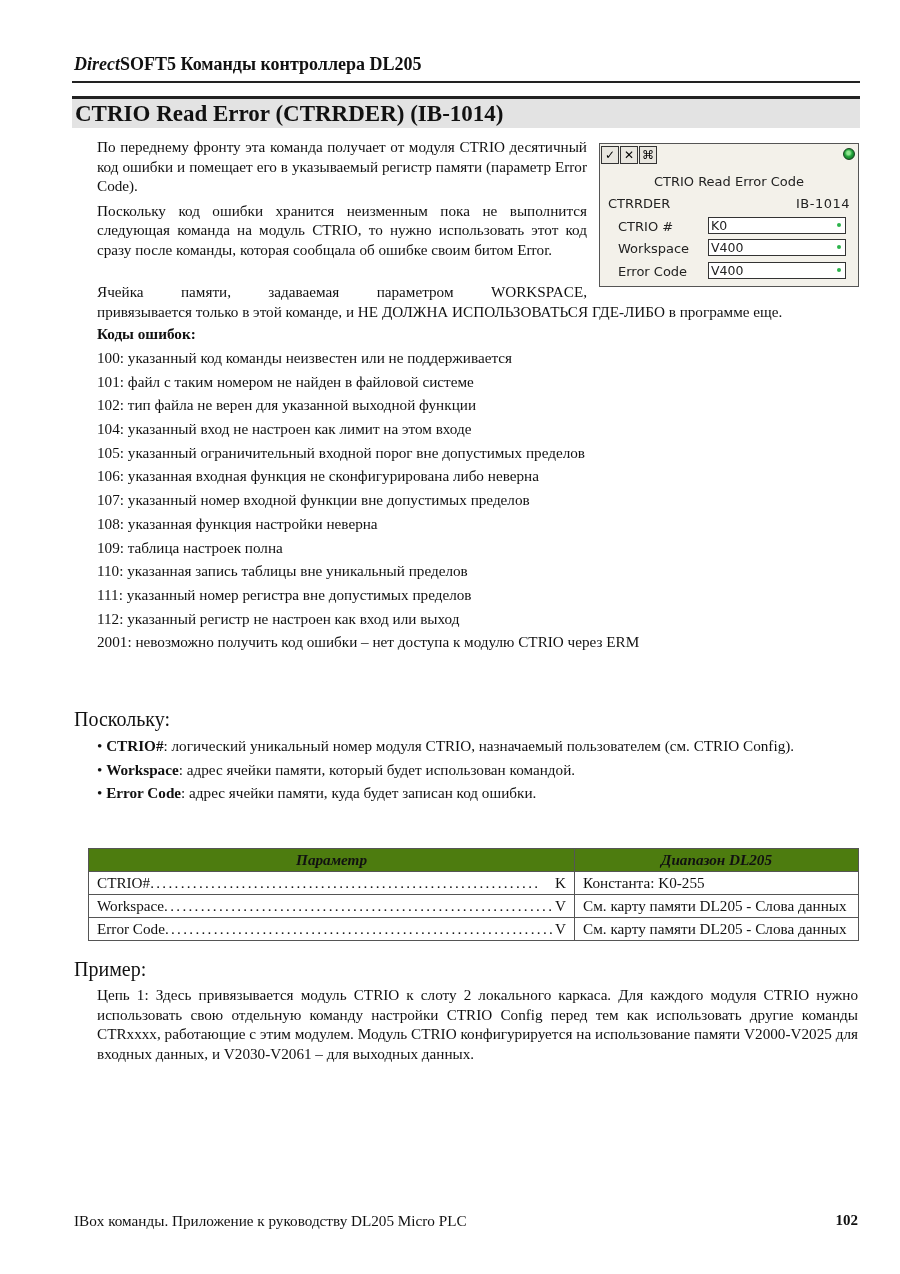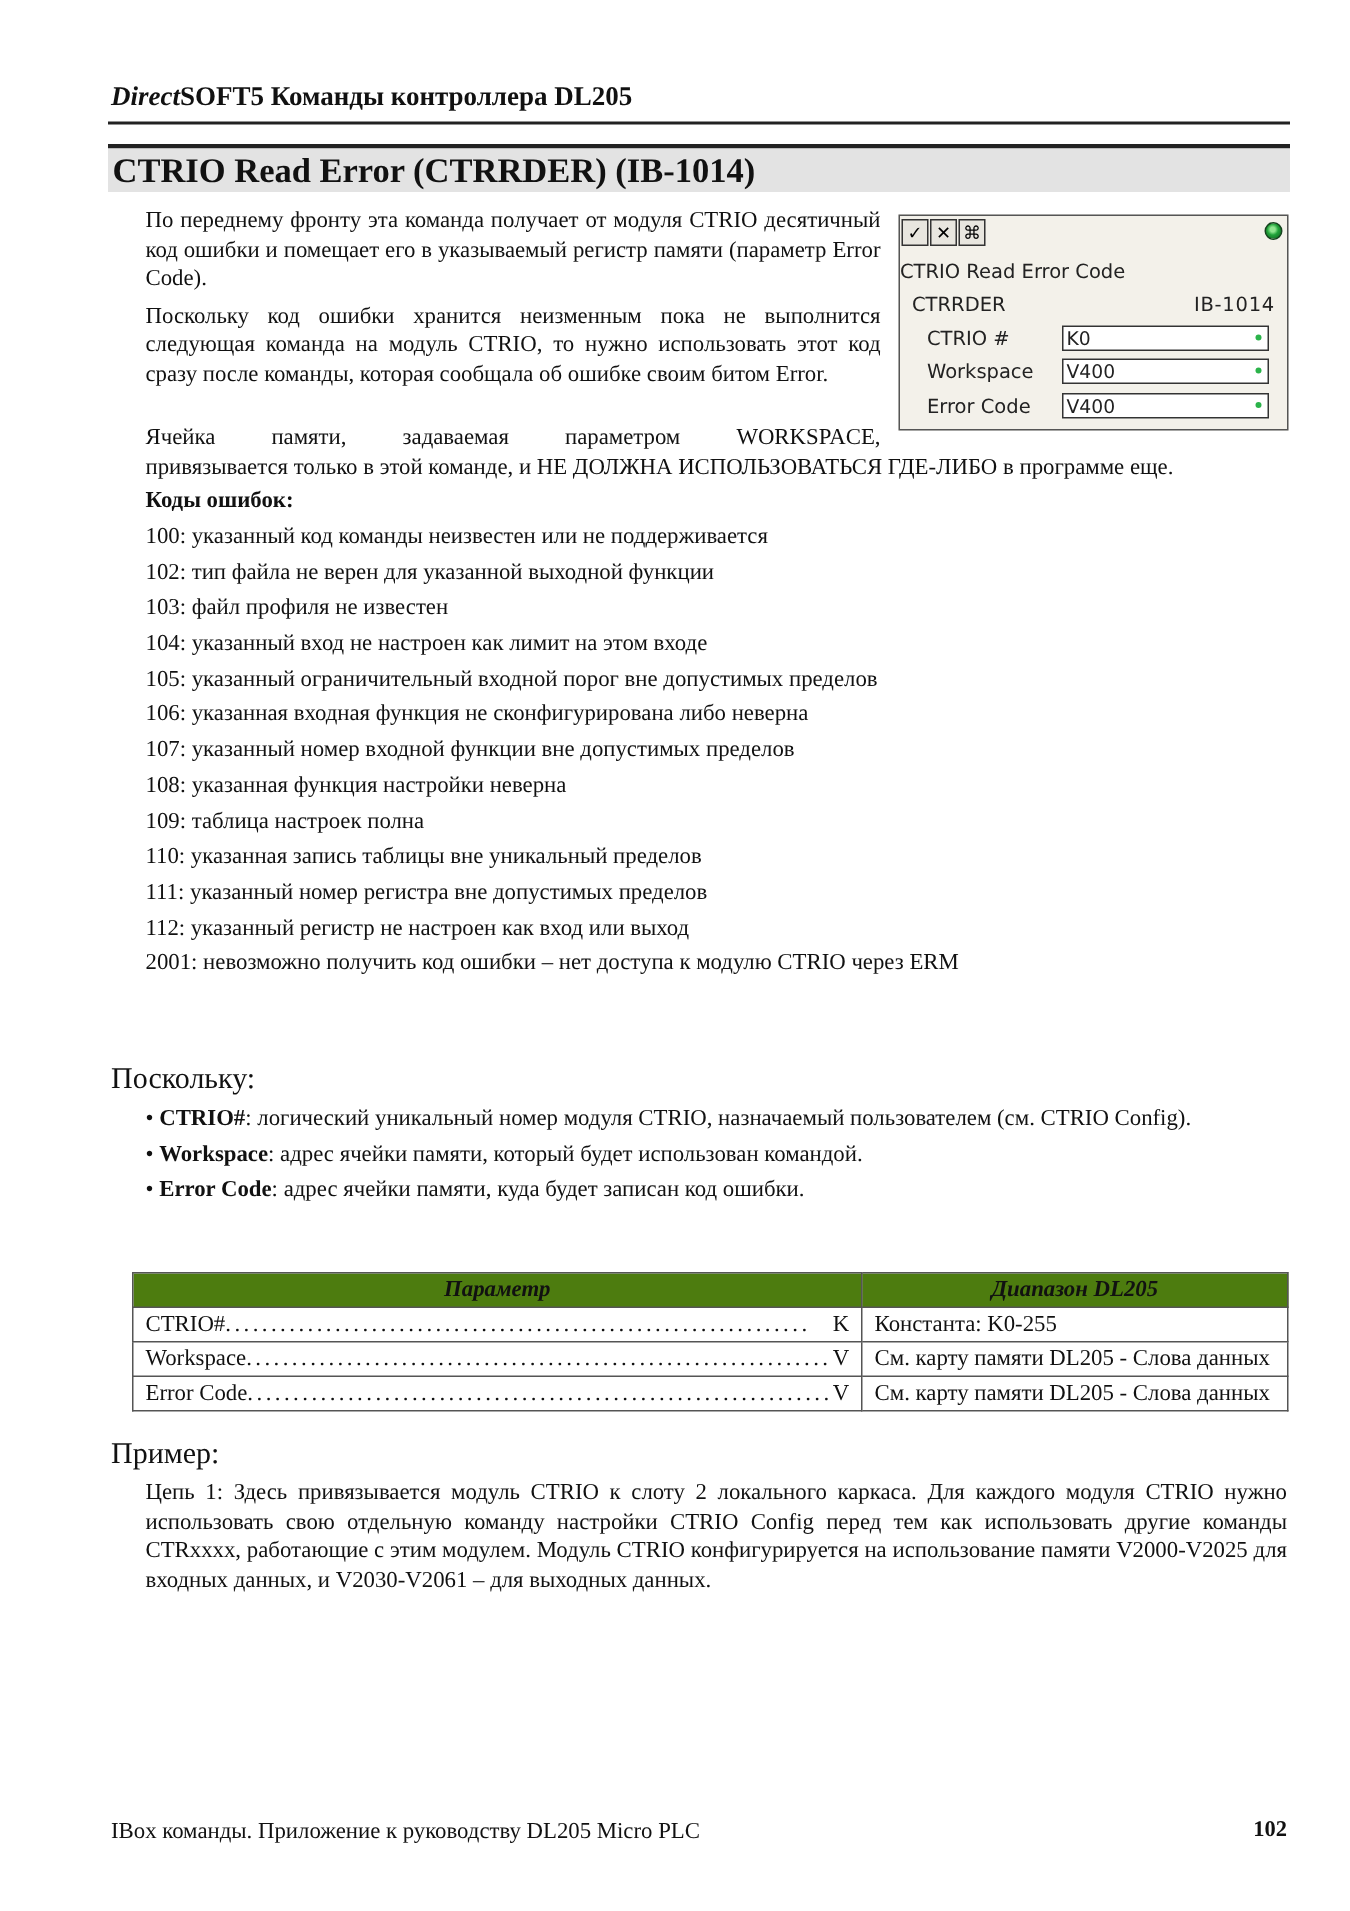--- a/index.html
+++ b/index.html
@@ -34,21 +34,21 @@
     .ibox .toolbar { position: absolute; left: 1px; top: 2px; display: flex; }
     .ibox .tb-btn {
       width: 16px; height: 16px; border: 1px solid #333; background: #e8e6df;
       font-size: 12px; line-height: 16px; text-align: center; margin-right: 1px; color: #000;
     }
     .ibox .led {
       position: absolute; right: 3px; top: 4px; width: 10px; height: 10px; border-radius: 50%;
       background: radial-gradient(circle at 45% 40%, #8fe58f 0 20%, #21a33a 45%, #0e5a1d 100%);
       border: 1px solid #16421e;
     }
-    .ibox .dlg-title { position: absolute; left: 0; right: 0; top: 30px; text-align: left; font-size: 13px; }
+    .ibox .dlg-title { position: absolute; left: 0; right: 0; top: 30px; text-align: center; font-size: 13px; }
     .ibox .dlg-name { position: absolute; left: 8px; top: 52px; font-size: 13px; }
     .ibox .dlg-code { position: absolute; right: 8px; top: 52px; font-size: 13px; letter-spacing: 0.5px; }
     .ibox .field-row { position: absolute; left: 18px; width: 232px; height: 20px; }
     .ibox .field-row .lbl { position: absolute; left: 0; top: 2px; font-size: 13px; text-align: center; }
     .ibox .field-row .inp {
       position: absolute; left: 90px; top: 0; width: 138px; height: 17px;
       background: #fff; border: 1px solid #333; box-sizing: border-box;
       font-size: 12.5px; line-height: 15px; padding-left: 2px;
     }
     .ibox .field-row .dot {
@@ -134,22 +134,22 @@
     <span>задаваемая</span>
     <span>параметром</span>
     <span>WORKSPACE,</span>
   </div>
   <div>привязывается только в этой команде, и НЕ ДОЛЖНА ИСПОЛЬЗОВАТЬСЯ ГДЕ-ЛИБО в программе еще.</div>
 </div>
 
 <div class="codes">
   <div class="codes-title">Коды ошибок:</div>
   <div class="code-item">100: указанный код команды неизвестен или не поддерживается</div>
+  <div class="code-item">101: файл с таким номером не найден в файловой системе</div>
   <div class="code-item">102: тип файла не верен для указанной выходной функции</div>
-  <div class="code-item">103: файл профиля не известен</div>
   <div class="code-item">104: указанный вход не настроен как лимит на этом входе</div>
   <div class="code-item">105: указанный ограничительный входной порог вне допустимых пределов</div>
   <div class="code-item">106: указанная входная функция не сконфигурирована либо неверна</div>
   <div class="code-item">107: указанный номер входной функции вне допустимых пределов</div>
   <div class="code-item">108: указанная функция настройки неверна</div>
   <div class="code-item">109: таблица настроек полна</div>
   <div class="code-item">110: указанная запись таблицы вне уникальный пределов</div>
   <div class="code-item">111: указанный номер регистра вне допустимых пределов</div>
   <div class="code-item">112: указанный регистр не настроен как вход или выход</div>
   <div class="code-item">2001: невозможно получить код ошибки – нет доступа к модулю CTRIO через ERM</div>

